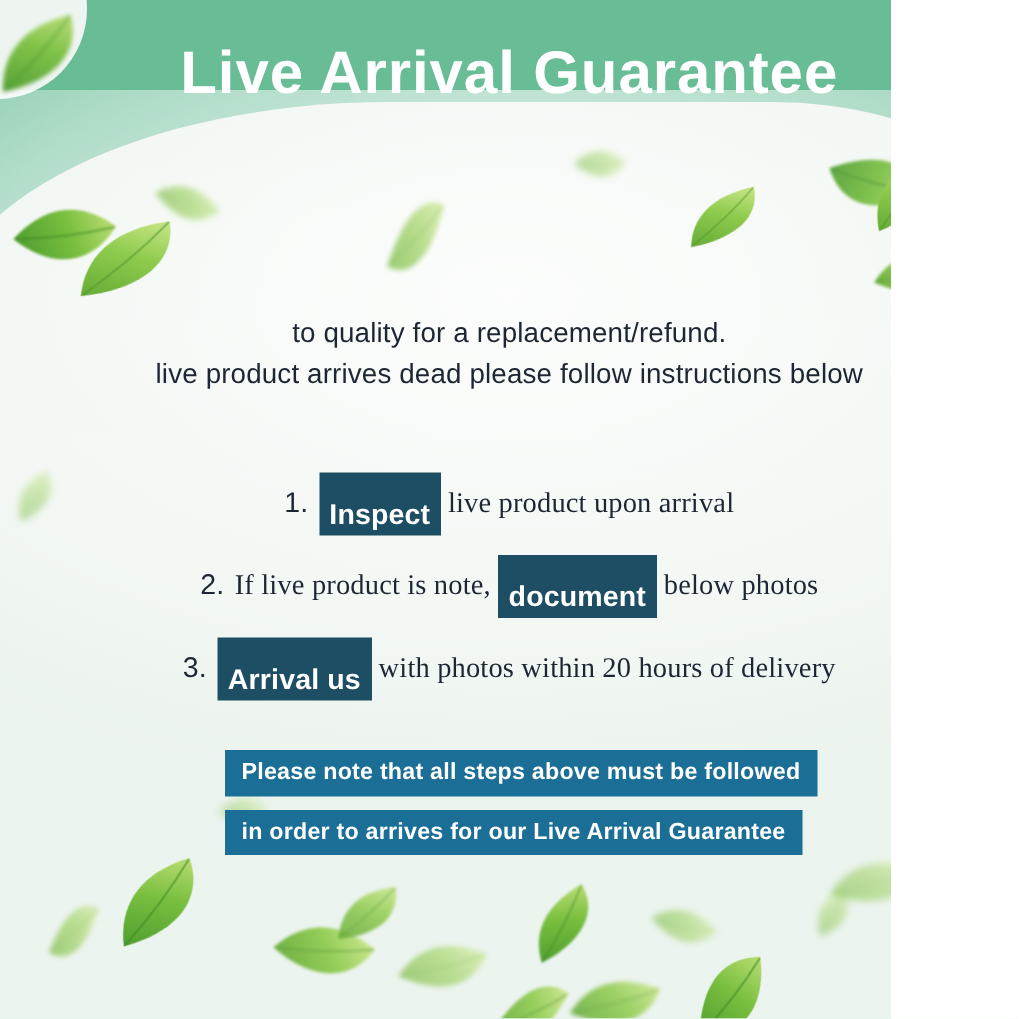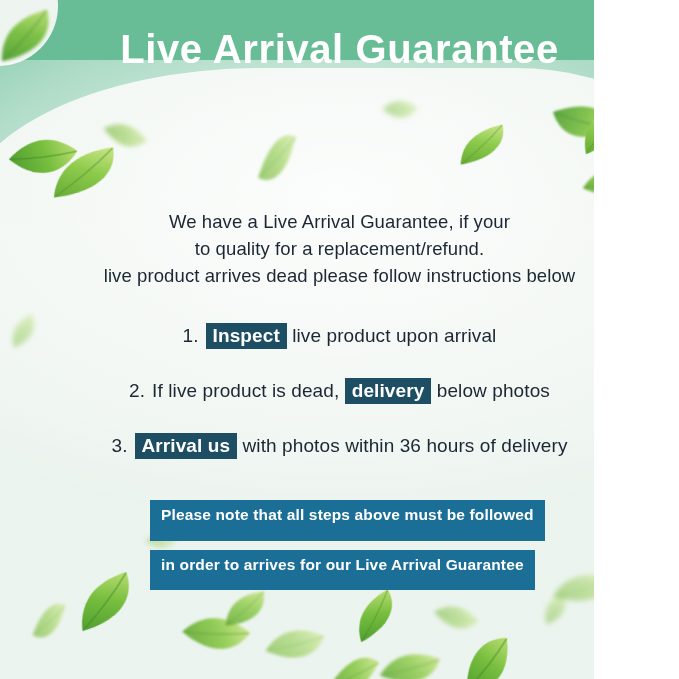--- a/index.html
+++ b/index.html
@@ -136,45 +136,45 @@
     align-items: center;
     justify-content: center;
     height: 36px;
     margin-bottom: 19px;
     color: #1c2733;
     font-size: 19px;
     letter-spacing: 0.1px;
     white-space: nowrap;
   }
   .step .num { margin-right: 7px; }
-  .step .plain { white-space: pre; }
+  .step .plain { white-space: pre; font-family: Liberation Serif, serif; }
   .hl {
     display: inline-block;
     background: #1d4e63;
     color: #ffffff;
     font-weight: 700;
-    padding: 3px 7px 4px 7px;
+    padding: 19px 7px 4px 7px;
     line-height: 1;
     font-size: 19px;
   }
 
   .notes {
     position: absolute;
     left: 150px;
     top: 500px;
     width: 400px;
   }
   .note {
     display: block;
     background: #1b6e96;
     color: #ffffff;
     font-size: 15.5px;
     font-weight: 700;
     letter-spacing: 0.15px;
-    padding: 7px 11px 18px 11px;
+    padding: 7px 11px 8px 11px;
     line-height: 1;
     white-space: nowrap;
     width: max-content;
   }
   .note + .note { margin-top: 9px; }
 </style>
 </head>
 <body>
 
 <div id="poster">
@@ -590,46 +590,45 @@
       </div>
     </div>
 
   <div class="header">
     <h1 class="title">Live Arrival Guarantee</h1>
   </div>
 
   <div class="content">
 
     <p class="intro">
-      <span class="ln">We have a Live Arrival Guarantee, if your</span>
       <span class="ln">to quality for a replacement/refund.</span>
       <span class="ln">live product arrives dead please follow instructions below</span>
     </p>
 
     <div class="steps">
 
       <div class="step">
         <span class="num">1.</span>
         <span class="plain"></span>
         <span class="hl">Inspect</span>
         <span class="plain"> live product upon arrival</span>
       </div>
 
       <div class="step">
         <span class="num">2.</span>
-        <span class="plain">If live product is dead, </span>
-        <span class="hl">delivery</span>
+        <span class="plain">If live product is note, </span>
+        <span class="hl">document</span>
         <span class="plain"> below photos</span>
       </div>
 
       <div class="step">
         <span class="num">3.</span>
         <span class="plain"></span>
         <span class="hl">Arrival us</span>
-        <span class="plain"> with photos within 36 hours of delivery</span>
+        <span class="plain"> with photos within 20 hours of delivery</span>
       </div>
 
     </div>
 
     <div class="notes">
       <span class="note">Please note that all steps above must be followed</span>
       <span class="note">in order to arrives for our Live Arrival Guarantee</span>
     </div>
 
   </div>

